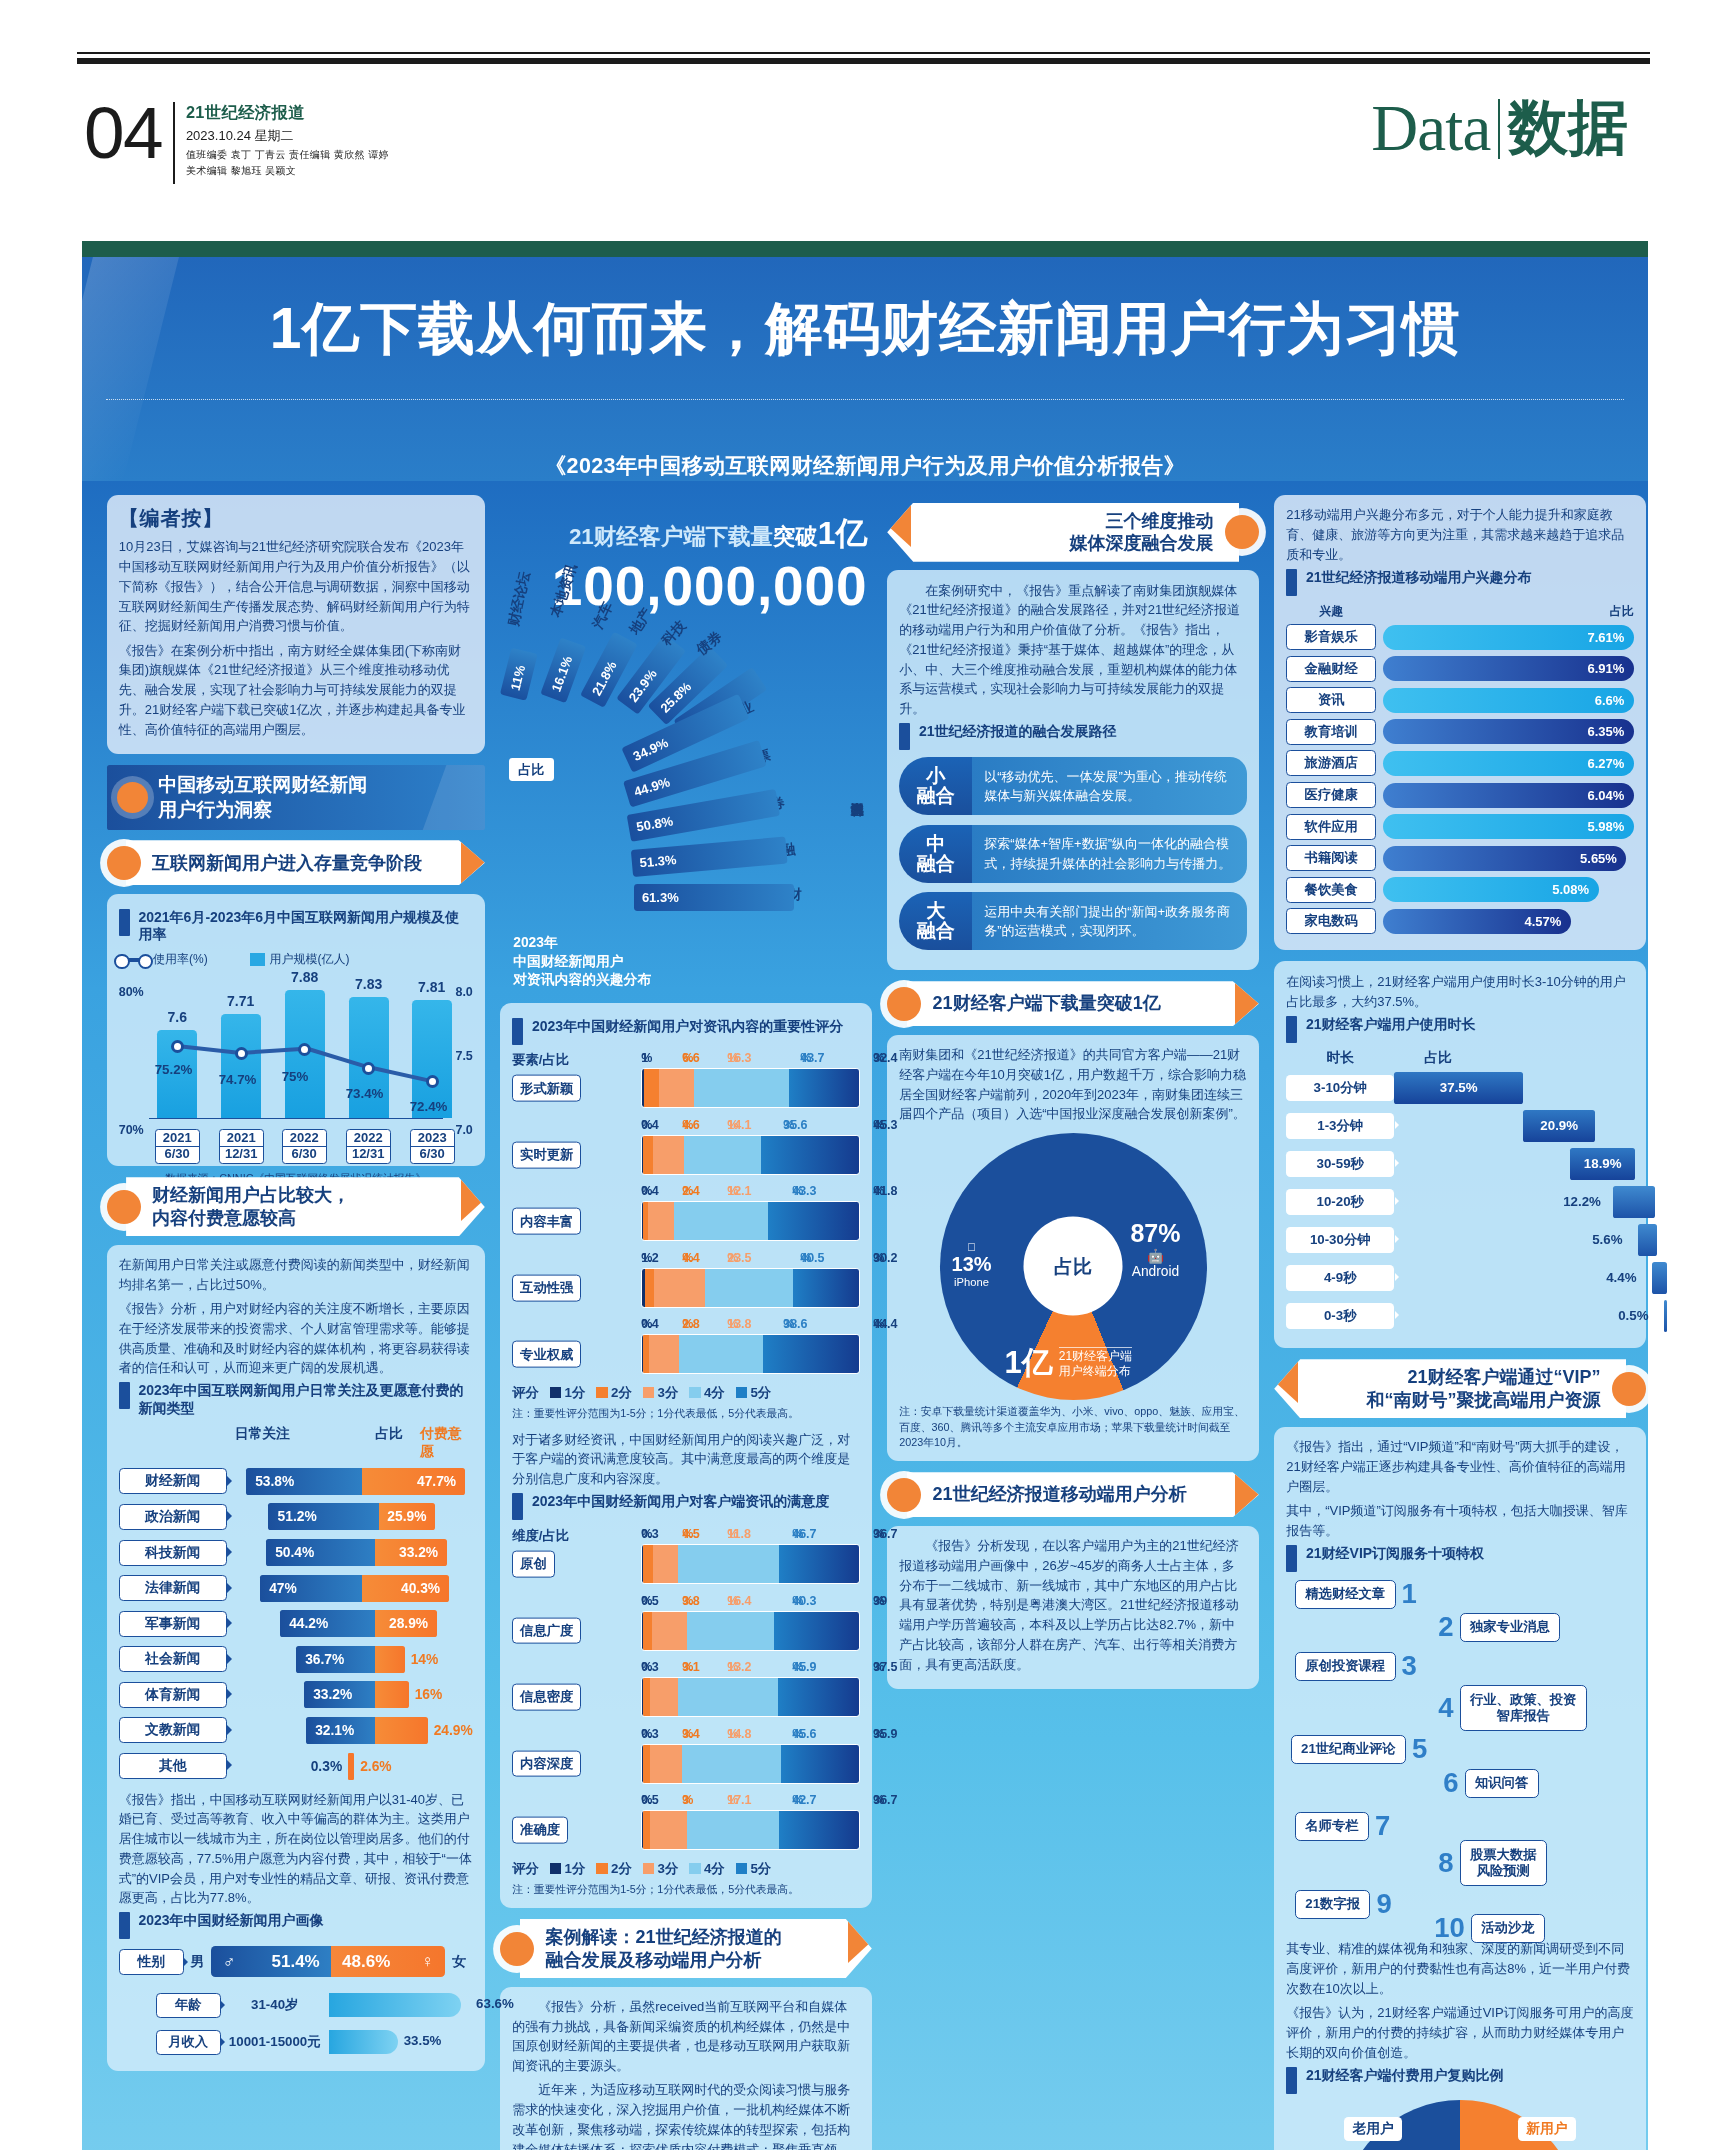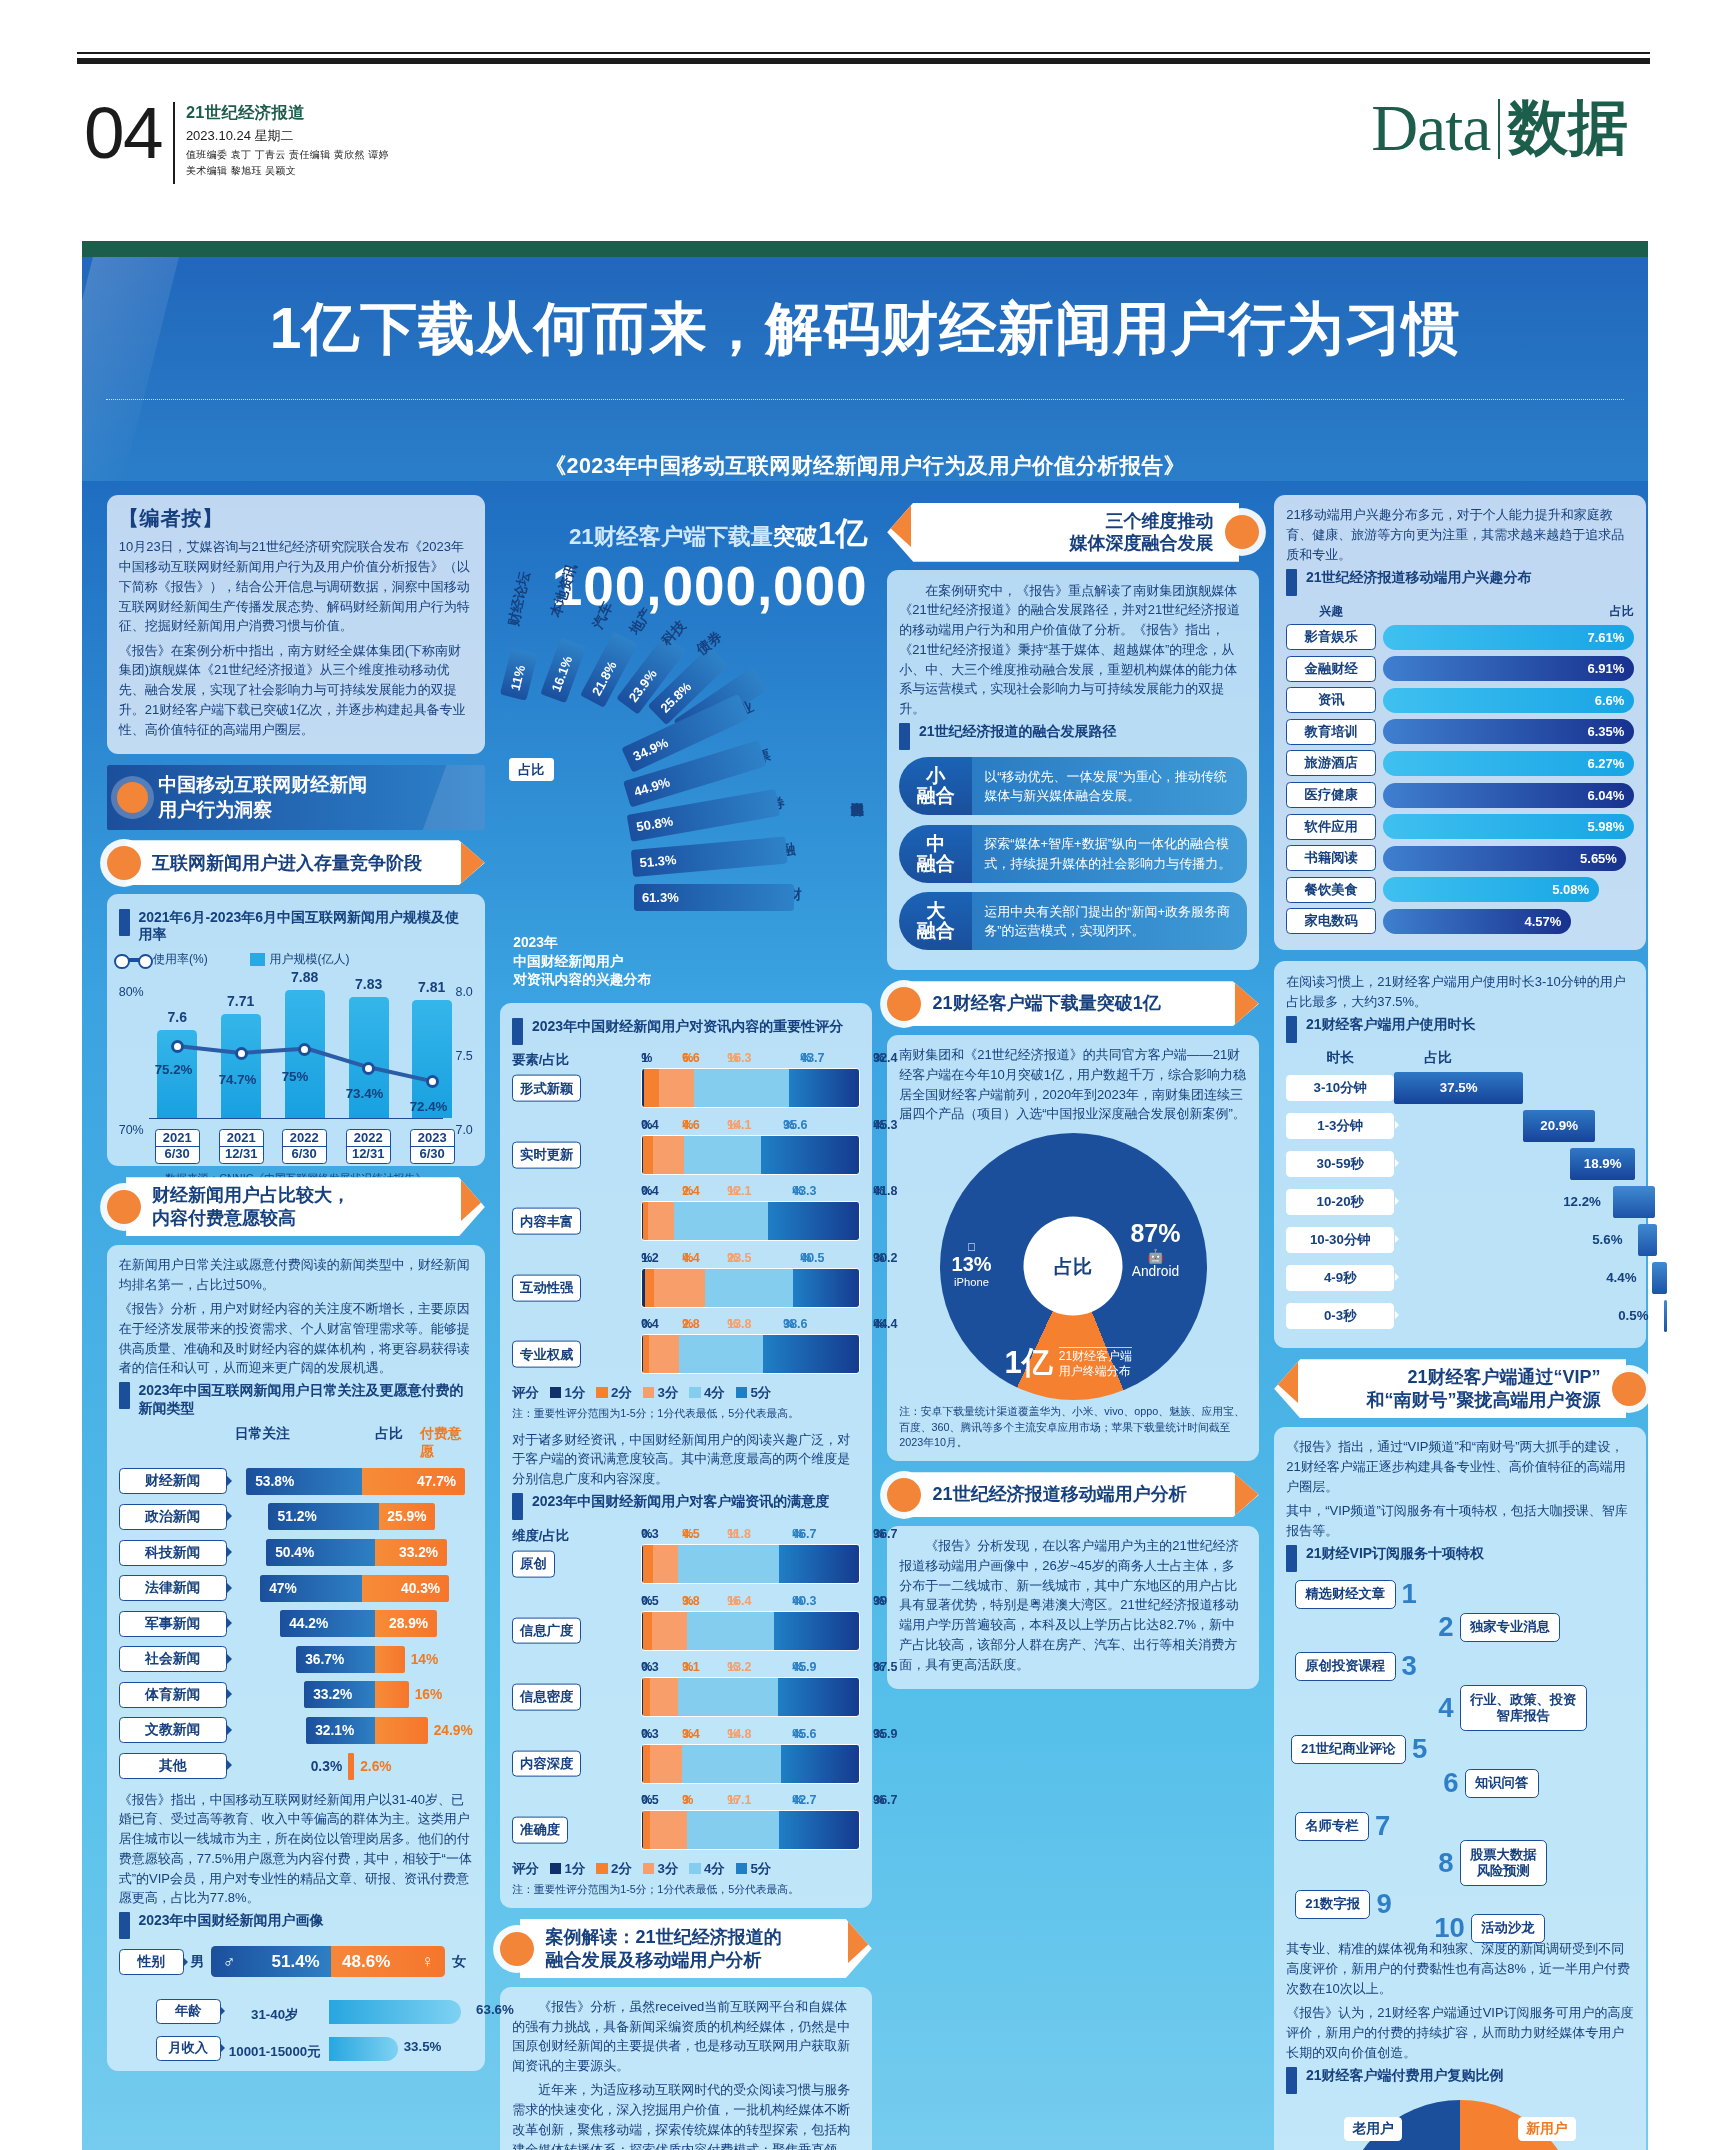--- a/index.html
+++ b/index.html
@@ -101,21 +101,21 @@
      background:#fff;border:2.6px solid #1b4f9c;}
   .lg .ln::before{left:-4.3px;} .lg .ln::after{right:-4.3px;}
   .lg .sq { width:15.5px;height:13px;background:#29a8e3; }
   .plot { position:relative; height:146px; border-bottom:1.3px solid #1b4f9c; margin:0 30px; }
   .bar { position:absolute; bottom:0; width:40px; border-radius:4.3px 4.3px 0 0;
          background:linear-gradient(180deg,#35b6ea,#18a0e0); }
   .bar .v { position:absolute; top:-20.6px; left:50%; transform:translateX(-50%); font-size:14px; font-weight:bold; color:#16407e;}
   .pt { position:absolute; width:13px;height:13px;border-radius:50%;background:#fff;border:3px solid #1b4f9c; z-index:4;}
   .pl { position:absolute; height:3.9px; background:#2a5ca8; transform-origin:left center; z-index:3;}
   .pct { position:absolute; font-size:13.3px;font-weight:bold;color:#16407e; white-space:nowrap; z-index:5;}
-  .ax { position:absolute; font-size:12.5px; color:#16407e; font-weight:normal;}
+  .ax { position:absolute; font-size:12.5px; color:#16407e; font-weight:bold;}
   .xtick { position:absolute; bottom:-46px; width:45px; text-align:center; background:#fff; border:1.7px solid #1b4f9c;
            border-radius:3.4px; font-size:13px; font-weight:bold; color:#16407e; line-height:1.12; padding:1.3px 0;}
   .xtick i { display:block; font-style:normal; border-top:1.3px solid #1b4f9c;}
   .src { font-size:10.8px; margin-top:53px; text-align:center; }
 
   
   .pbhead { display:flex; font-size:13.8px; font-weight:bold; margin:1.7px 0 5.2px 116px; }
   .pbhead .a{ width:129px;} .pbhead .b{ width:65px; text-align:center;} .pbhead .c{ color:#f07a22; }
   .prow { display:flex; align-items:center; height:30px; margin-bottom:5.6px; }
   .plabel { width:108px; flex:0 0 108px; background:#fff; border:1.3px solid #1b4f9c; border-radius:4.3px;
@@ -137,21 +137,21 @@
   .gender { display:flex; align-items:center; margin:6.9px 0 9.5px 0; }
   .gtag { width:65px; flex:0 0 65px; background:#fff;border:1.3px solid #1b4f9c;border-radius:4.3px;
           text-align:center; font-size:13.8px;font-weight:bold;padding:3px 0; position:relative;}
   .gtag::after{content:"";position:absolute;right:-10.3px;top:50%;margin-top:-5.2px;border:5.2px solid transparent;border-left-color:#1b4f9c;}
   .gword{ font-size:13.8px;font-weight:bold; margin:0 6.9px; }
   .gbar{ flex:1; display:flex; height:31px; border-radius:4.3px; overflow:hidden; }
   .gm{ background:linear-gradient(90deg,#1b4f9c,#2e7fc4); display:flex;align-items:center;justify-content:space-between;
        padding:0 11.2px; color:#fff;font-size:17px;font-weight:bold;}
   .gf{ background:linear-gradient(90deg,#f6873a,#f5762c); display:flex;align-items:center;justify-content:space-between;
        padding:0 11.2px; color:#fff;font-size:17px;font-weight:bold;}
-  .prow2{ display:flex; align-items:flex-end; height:37px;padding-left:37px; }
+  .prow2{ display:flex; align-items:center; height:37px;padding-left:37px; }
   .p2tag{ width:65px;flex:0 0 65px;background:#fff;border:1.3px solid #1b4f9c;border-radius:4.3px;text-align:center;
           font-size:13.3px;font-weight:bold;padding:2.6px 0;position:relative;}
   .p2tag::after{content:"";position:absolute;right:-9.5px;top:50%;margin-top:-4.7px;border:4.7px solid transparent;border-left-color:#1b4f9c;}
   .p2val{ width:108px; text-align:center; font-size:13.3px;font-weight:bold;}
   .p2bar{ position:relative; flex:1; height:24px; }
   .p2bar .fill{ position:absolute;left:0;top:0;height:24px;border-radius:0 14.6px 14.6px 0;
                 background:linear-gradient(90deg,#27a6e0,#7ed2f2);}
   .p2pct{ position:absolute; top:2.6px; font-size:13.3px;font-weight:bold;color:#16407e;}
   .srow{ margin-bottom:9.5px; }
   .sval{ position:relative; height:17px; font-size:12.5px; font-weight:bold; }

